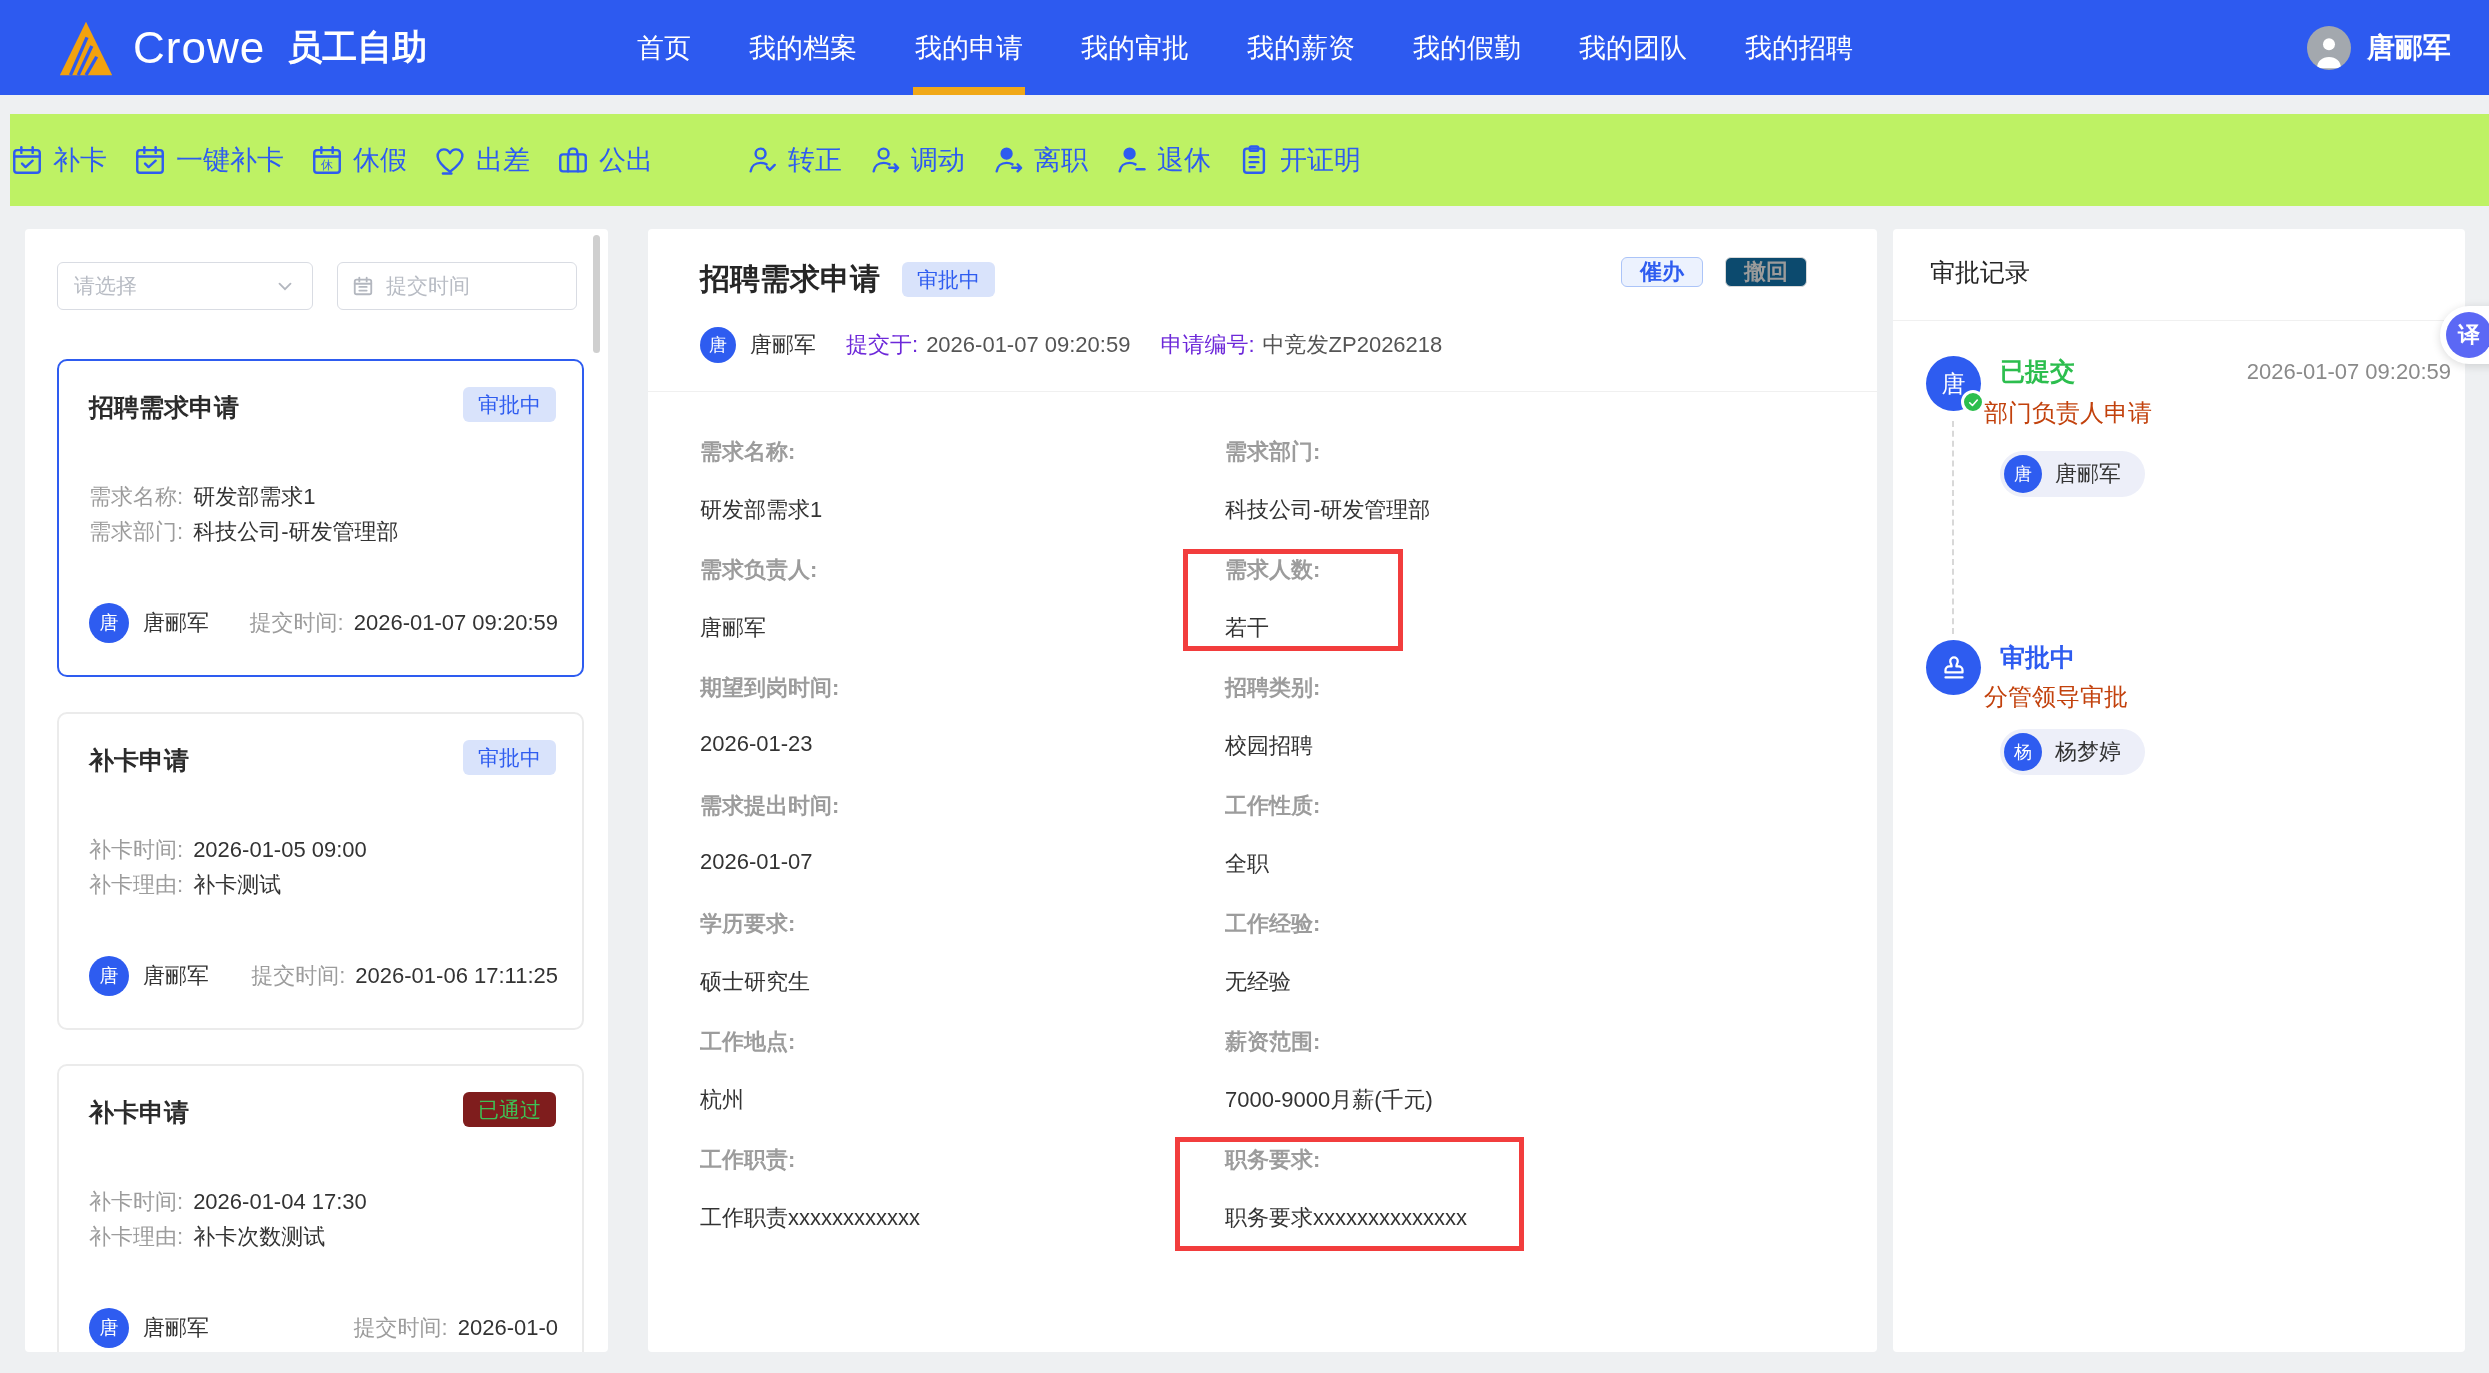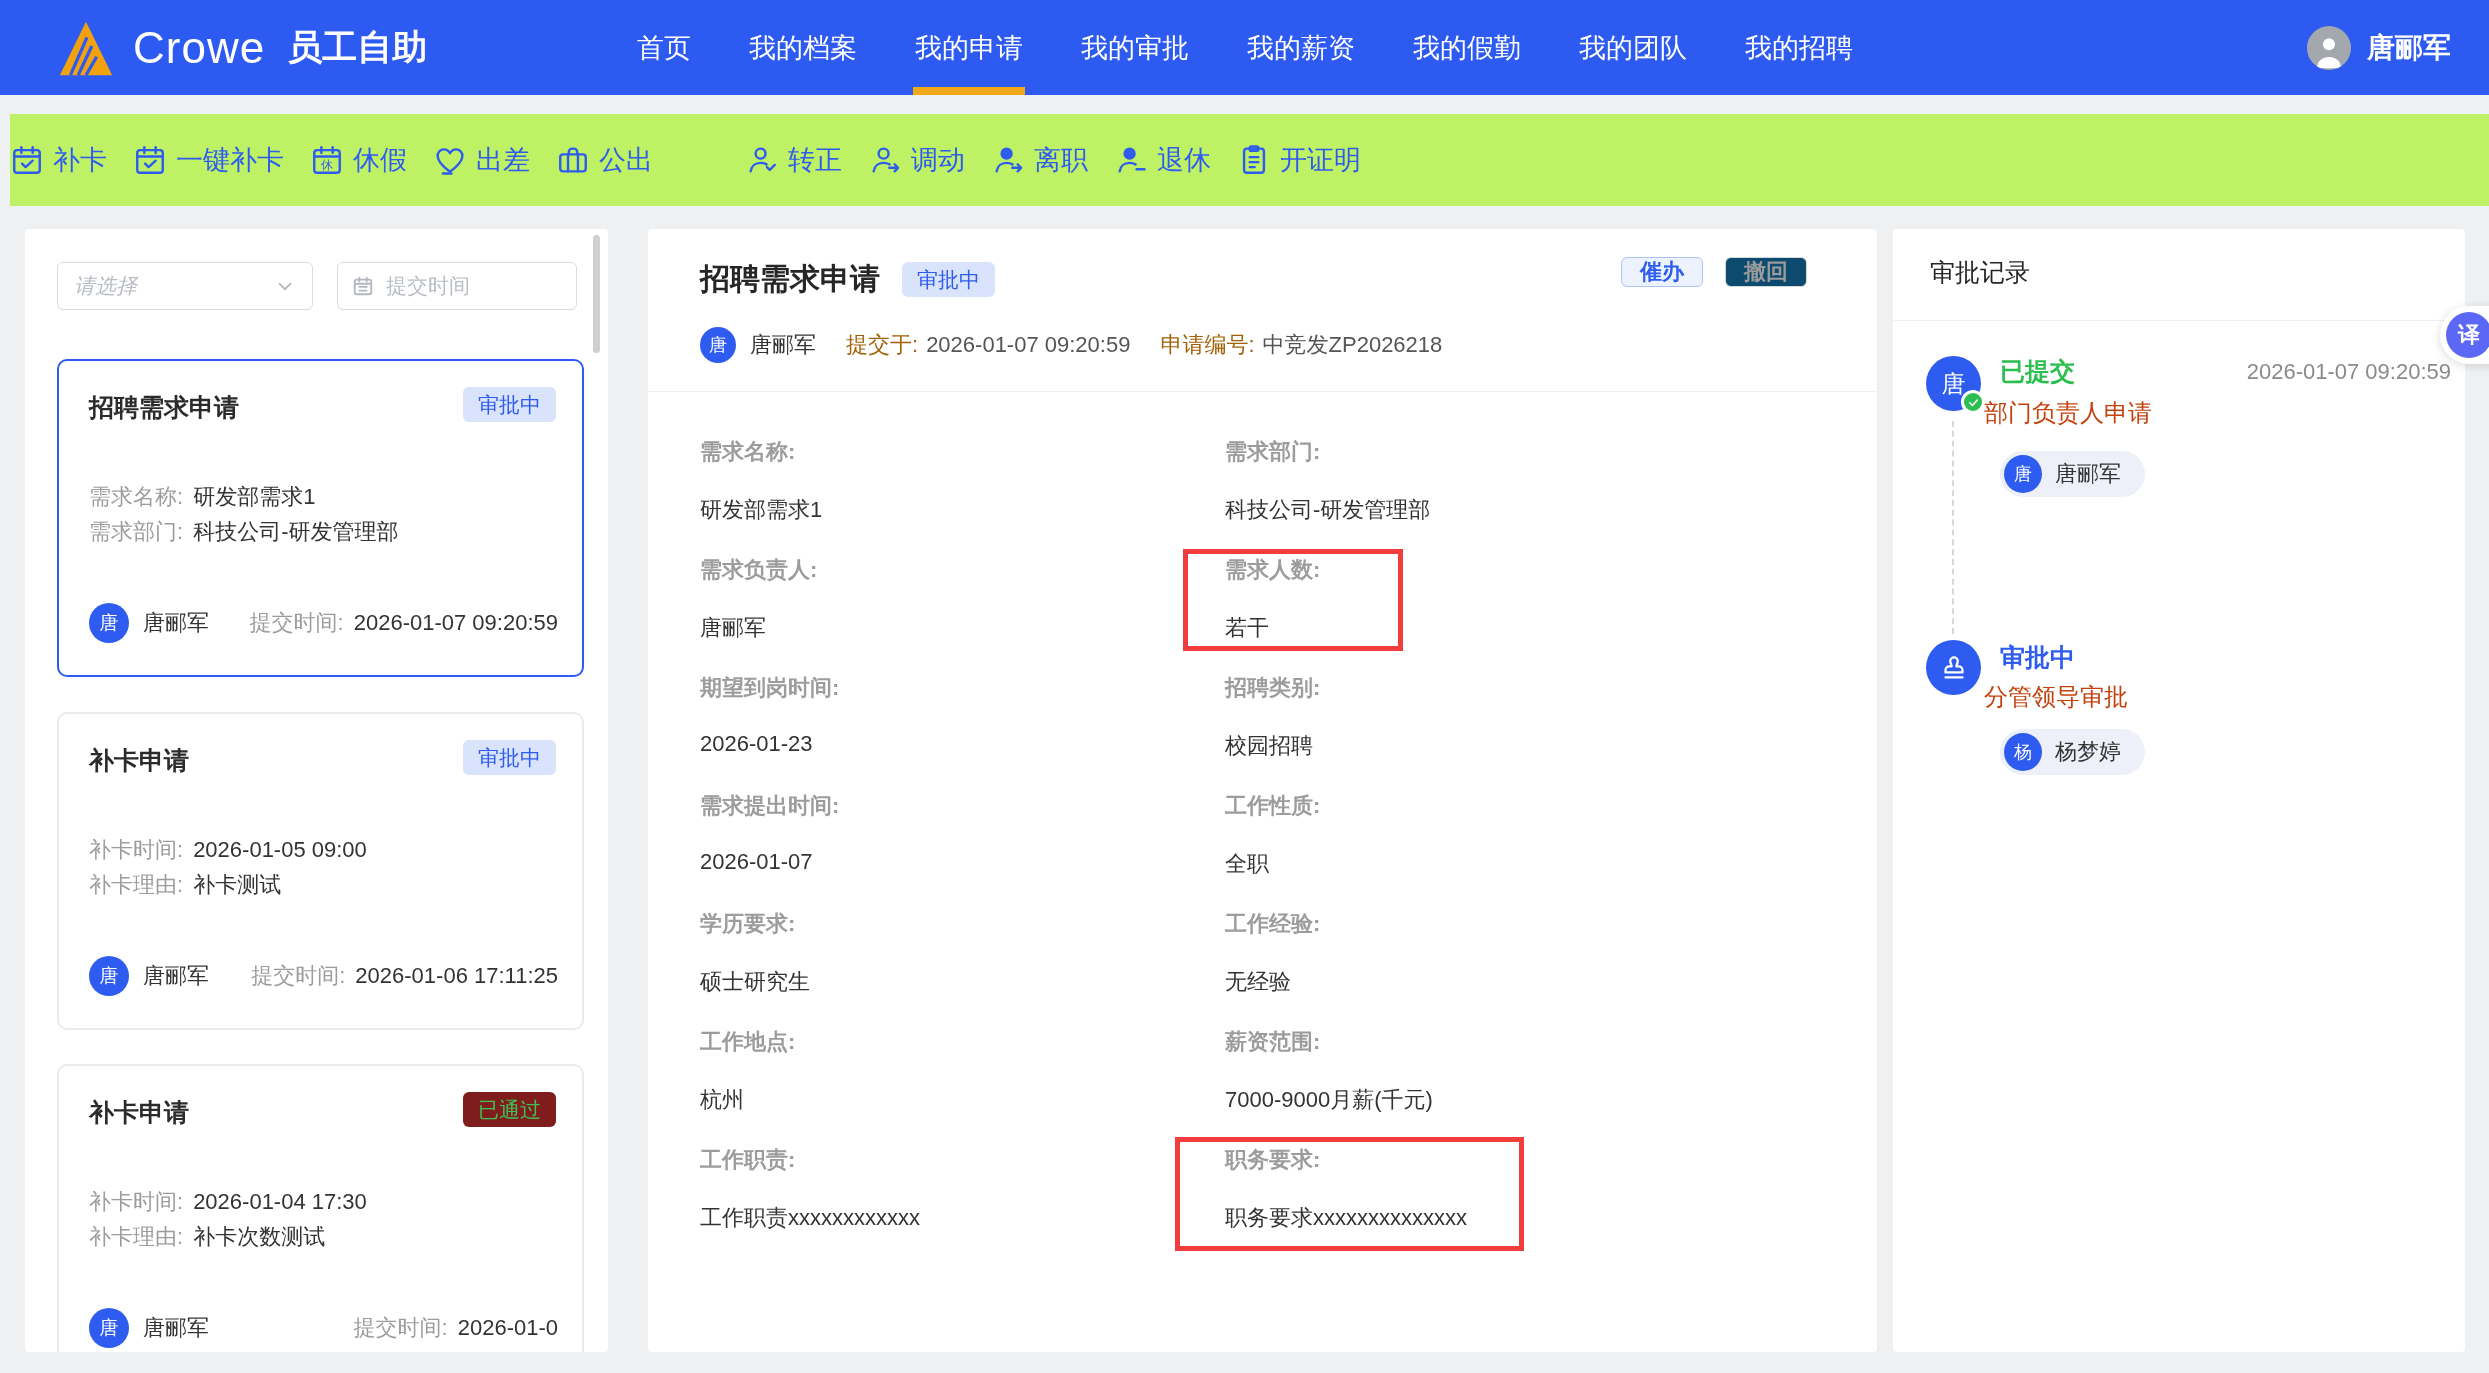--- a/index.html
+++ b/index.html
@@ -27,21 +27,21 @@
   .titem svg { width:34px; height:34px; stroke:#2e5cf0; fill:none; stroke-width:1.7; stroke-linecap:round; stroke-linejoin:round; }
   .tspacer { width:40px; }
 
   
   .panel { position:absolute; top:229px; height:1123px; background:#fff; border-radius:4px; }
   .sidebar { left:25px; width:583px; overflow:hidden; }
   .main { left:648px; width:1229px; }
   .approval { left:1893px; width:572px; }
 
   
-  .sel { position:absolute; left:32px; top:33px; width:256px; height:48px; border:1px solid #d9dce3; border-radius:6px; display:flex; align-items:center; padding:0 16px; cursor:pointer;font-style:italic; }
+  .sel { position:absolute; left:32px; top:33px; width:256px; height:48px; border:1px solid #d9dce3; border-radius:6px; display:flex; align-items:center; padding:0 16px; cursor:pointer; }
   .datein { position:absolute; left:312px; top:33px; width:240px; height:48px; border:1px solid #d9dce3; border-radius:6px; display:flex; align-items:center; gap:12px; padding:0 14px; cursor:pointer; }
   .ph { color:#b8bcc4; font-size:21px; flex:1; }
   .sel svg, .datein svg { width:22px; height:22px; stroke:#b3b7bf; fill:none; stroke-width:2; stroke-linecap:round; }
   .datein .ph { flex:none; }
   .sscroll { position:absolute; left:568px; top:6px; width:7px; height:118px; border-radius:4px; background:#cfcfcf; }
 
   .card { position:absolute; left:32px; width:527px; height:318px; border:2px solid #ebebeb; border-radius:10px; background:#fff; cursor:pointer; }
   .card.selected { border-color:#2e5cf0; }
   .card1 { top:130px; } .card2 { top:483px; } .card3 { top:835px; }
   .c-title { position:absolute; left:30px; top:30px; font-size:25px; font-weight:700; color:#2b2b2b; }
@@ -63,21 +63,21 @@
 
   
   .m-head { position:absolute; left:52px; top:30px; display:flex; align-items:center; gap:22px; }
   .m-title { font-size:30px; font-weight:700; color:#262626; }
   .m-actions { position:absolute; right:70px; top:28px; display:flex; gap:22px; }
   .btn { height:30px; padding:0 18px; border-radius:6px; font-size:22px; display:flex; align-items:center; cursor:pointer;font-weight:bold; }
   .btn-urge { background:#ecf2fe; border:1px solid #abc4f8; color:#2e5cf0; }
   .btn-withdraw { background:#0c4a6e; border:1px solid #d9d9d9; color:#9b9b9b; }
   .m-sub { position:absolute; left:52px; top:98px; display:flex; align-items:center; font-size:22px; }
   .m-sub .nm { color:#333; margin-left:14px; }
-  .m-sub .lab { color:#a16207; margin-left:30px; }
+  .m-sub .lab { color:#6d28d9; margin-left:30px; }
   .m-sub .val { color:#555; margin-left:8px; }
   .m-div { position:absolute; left:0; right:0; top:162px; height:1px; background:#f0f0f0; }
   .m-fields { position:absolute; left:52px; top:208px; right:52px; display:grid; grid-template-columns:525px 1fr; grid-auto-rows:118px; }
   .fld .flab { font-size:22px; font-weight:700; color:#9c9c9c; }
   .fld .fval { font-size:22px; color:#333; margin-top:28px; }
 
   
   .a-title { position:absolute; left:37px; top:27px; font-size:25px; color:#262626; }
   .a-div { position:absolute; left:0; right:0; top:91px; height:1px; background:#f0f0f0; }
   .a-connector { position:absolute; left:59px; top:192px; height:213px; border-left:2px dashed #d8d8d8; }

